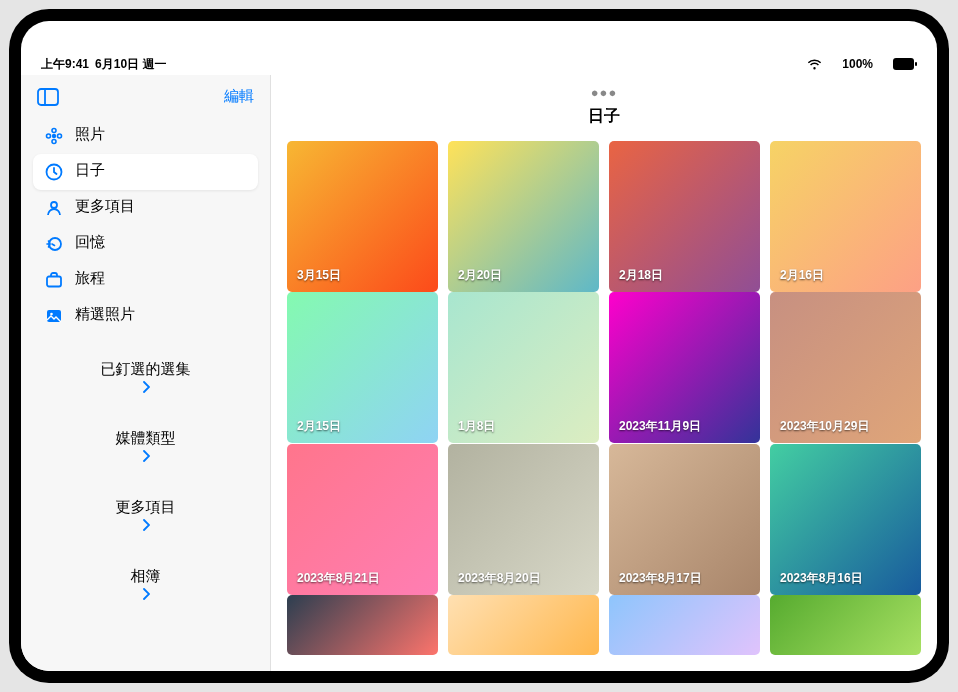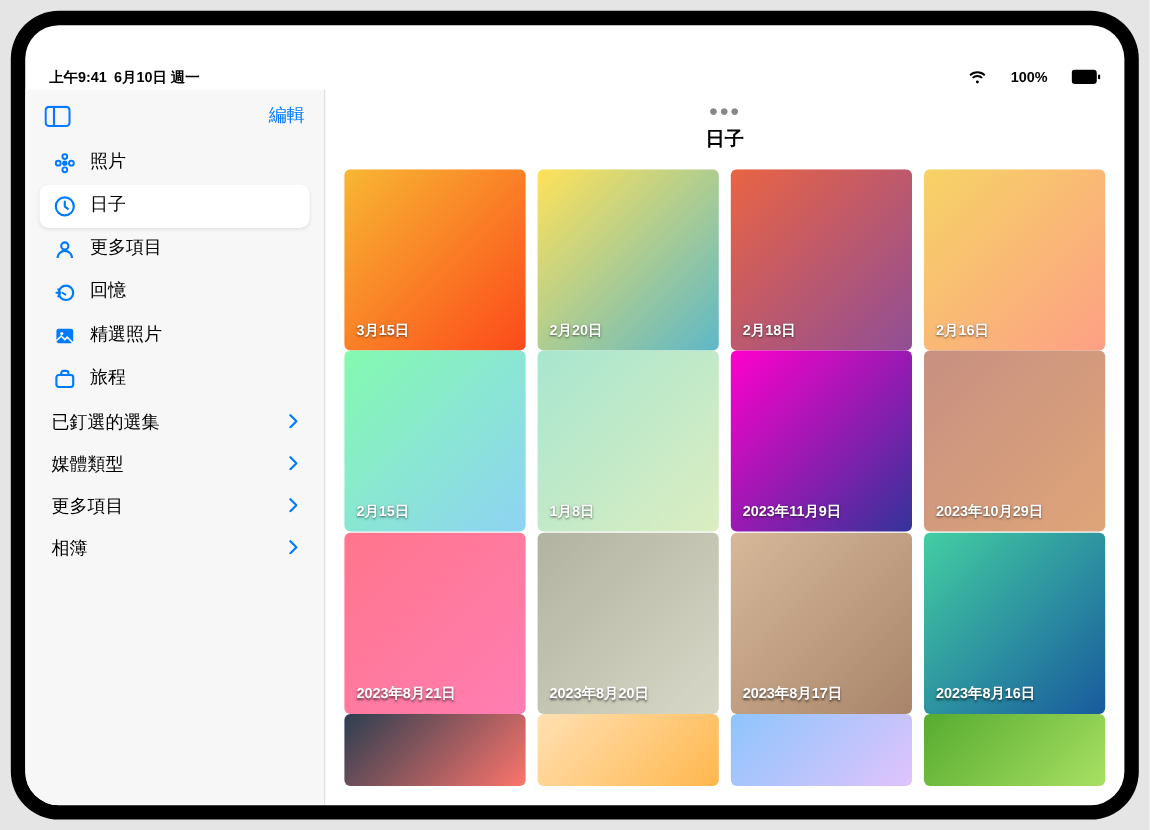--- a/index.html
+++ b/index.html
@@ -113,21 +113,22 @@
       flex-shrink: 0;
     }
     .sidebar-group {
       display: flex;
       align-items: center;
       justify-content: space-between;
       padding: 7px 10px;
       font-size: 15px;
       color: #000;
       cursor: pointer;
-      margin-top: 2px;
+      margin-top: 19px;
+      flex-direction: column;
     }
     .sidebar-group .chevron {
       color: #007aff;
     }
     .main-content {
       flex: 1;
       display: flex;
       flex-direction: column;
       overflow: hidden;
     }
@@ -277,36 +278,36 @@
                 <path d="M7 9l2.5 1.5" stroke="#007aff" stroke-width="1.6" stroke-linecap="round"></path>
                 <path d="M2 9l3 0M3.5 6l1.5 2.5M3.5 12l1.5-2.5" stroke="#007aff" stroke-width="1.6" stroke-linecap="round" fill="none"></path>
               </svg>
           </span>
           <span>回憶</span>
         </div>
 
         <div class="sidebar-item">
           <span class="icon">
             <svg width="18" height="18" viewBox="0 0 18 18">
+                <rect x="2" y="5.5" width="14" height="10" rx="2" fill="none" stroke="#007aff" stroke-width="1.8"></rect>
+                <path d="M6 5.5V4a2 2 0 012-2h2a2 2 0 012 2v1.5" fill="none" stroke="#007aff" stroke-width="1.8"></path>
+              </svg>
+          </span>
+          <span>旅程</span>
+        </div>
+
+        <div class="sidebar-item">
+          <span class="icon">
+            <svg width="18" height="18" viewBox="0 0 18 18">
                 <rect x="2" y="3" width="14" height="12" rx="2" fill="#007aff"></rect>
                 <circle cx="6.5" cy="7" r="1.3" fill="#fff"></circle>
                 <path d="M2 13l4-4 3 3 2-2 5 5" stroke="#fff" stroke-width="1.3" fill="none"></path>
               </svg>
           </span>
           <span>精選照片</span>
-        </div>
-
-        <div class="sidebar-item">
-          <span class="icon">
-            <svg width="18" height="18" viewBox="0 0 18 18">
-                <rect x="2" y="5.5" width="14" height="10" rx="2" fill="none" stroke="#007aff" stroke-width="1.8"></rect>
-                <path d="M6 5.5V4a2 2 0 012-2h2a2 2 0 012 2v1.5" fill="none" stroke="#007aff" stroke-width="1.8"></path>
-              </svg>
-          </span>
-          <span>旅程</span>
         </div>
 
 
         <div class="sidebar-group">
           <span>已釘選的選集</span>
           <span class="chevron">
             <svg width="8" height="12" viewBox="0 0 8 12">
                 <path d="M2 1l5 5-5 5" stroke="#007aff" stroke-width="1.8" fill="none" stroke-linecap="round"></path>
               </svg>
           </span>

